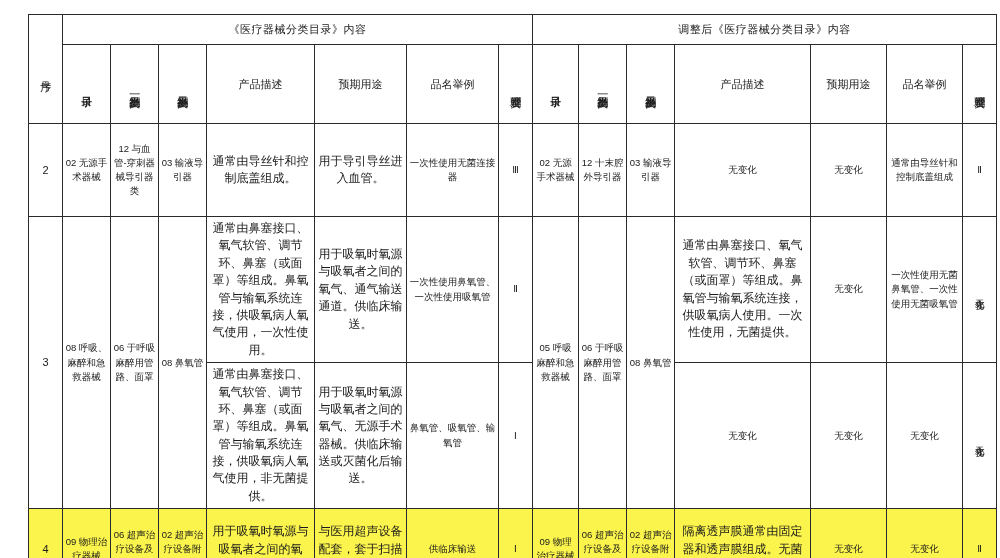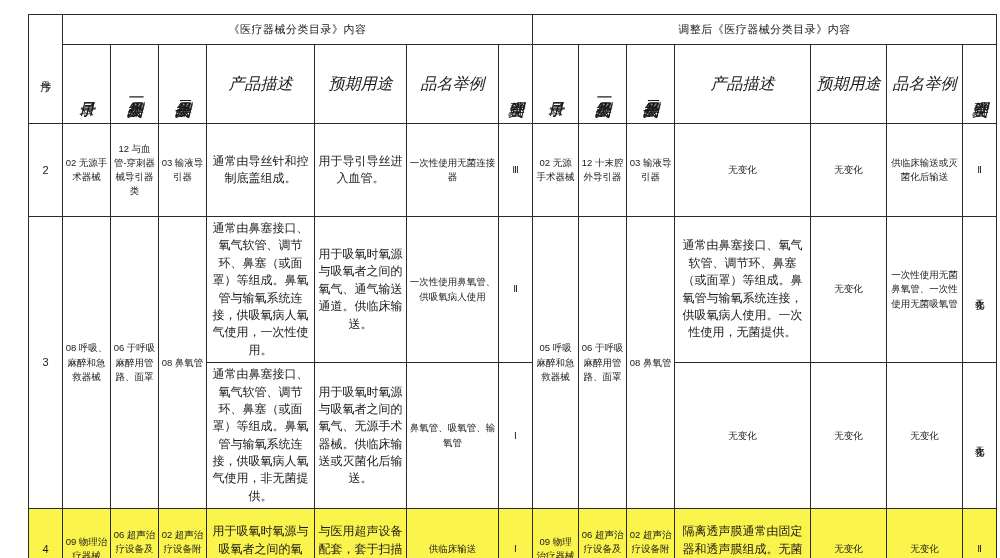--- a/index.html
+++ b/index.html
@@ -14,21 +14,21 @@
   }
   table.doc th, table.doc td{
     border:1px solid #2a2a2a;
     text-align:center;
     vertical-align:middle;
     padding:3px 2px;
     word-break:break-all;
     font-weight:normal;
   }
   .grp{height:30px;font-size:11px;letter-spacing:.5px;}
-  .hdr td{height:72px;font-size:16px;font-style:italic;}
+  .hdr td{height:72px;font-size:11px;}
   .seq{font-size:11px;}
   .cell-sm{font-size:9.5px;line-height:1.5;margin-left:16px;}
   .cell-xs{font-size:12px;line-height:1.45;text-align:left;padding:4px 5px;}
   .cell-c{font-size:9.5px;line-height:1.5;}
   .hl{background:#fbf44c;}
   .row2 td{height:86px;}
   .row3a td{height:116px;}
   .row3b td{height:116px;}
   .row4 td{height:74px;}
   .vtext{
@@ -94,32 +94,32 @@
     <td class="cell-sm">03 输液导引器</td>
     <td class="cell-xs">通常由导丝针和控制底盖组成。</td>
     <td class="cell-xs">用于导引导丝进入血管。</td>
     <td class="cell-c">一次性使用无菌连接器</td>
     <td class="cell-c">Ⅲ</td>
     <td class="cell-sm">02 无源手术器械</td>
     <td class="cell-sm">12 十末腔外导引器</td>
     <td class="cell-sm">03 输液导引器</td>
     <td class="cell-c">无变化</td>
     <td class="cell-c">无变化</td>
-    <td class="cell-c">供临床输送或灭菌化后输送</td>
+    <td class="cell-c">通常由导丝针和控制底盖组成</td>
     <td class="cell-c">Ⅱ</td>
   </tr>
 
   <tr class="row3a">
     <td class="seq" rowspan="2">3</td>
     <td class="cell-sm" rowspan="2">08 呼吸、麻醉和急救器械</td>
     <td class="cell-sm" rowspan="2">06 于呼吸麻醉用管路、面罩</td>
     <td class="cell-sm" rowspan="2">08 鼻氧管</td>
     <td class="cell-xs">通常由鼻塞接口、氧气软管、调节环、鼻塞（或面罩）等组成。鼻氧管与输氧系统连接，供吸氧病人氧气使用，一次性使用。</td>
     <td class="cell-xs">用于吸氧时氧源与吸氧者之间的氧气、通气输送通道。供临床输送。</td>
-    <td class="cell-c">一次性使用鼻氧管、供吸氧病人使用</td>
+    <td class="cell-c">一次性使用鼻氧管、一次性使用吸氧管</td>
     <td class="cell-c">Ⅱ</td>
     <td class="cell-sm" rowspan="2">05 呼吸麻醉和急救器械</td>
     <td class="cell-sm" rowspan="2">06 于呼吸麻醉用管路、面罩</td>
     <td class="cell-sm" rowspan="2">08 鼻氧管</td>
     <td class="cell-xs">通常由鼻塞接口、氧气软管、调节环、鼻塞（或面罩）等组成。鼻氧管与输氧系统连接，供吸氧病人使用。一次性使用，无菌提供。</td>
     <td class="cell-c">无变化</td>
     <td class="cell-c">一次性使用无菌鼻氧管、一次性使用无菌吸氧管</td>
     <td class="cell-c"><span class="vtext">无变化</span></td>
   </tr>
 

